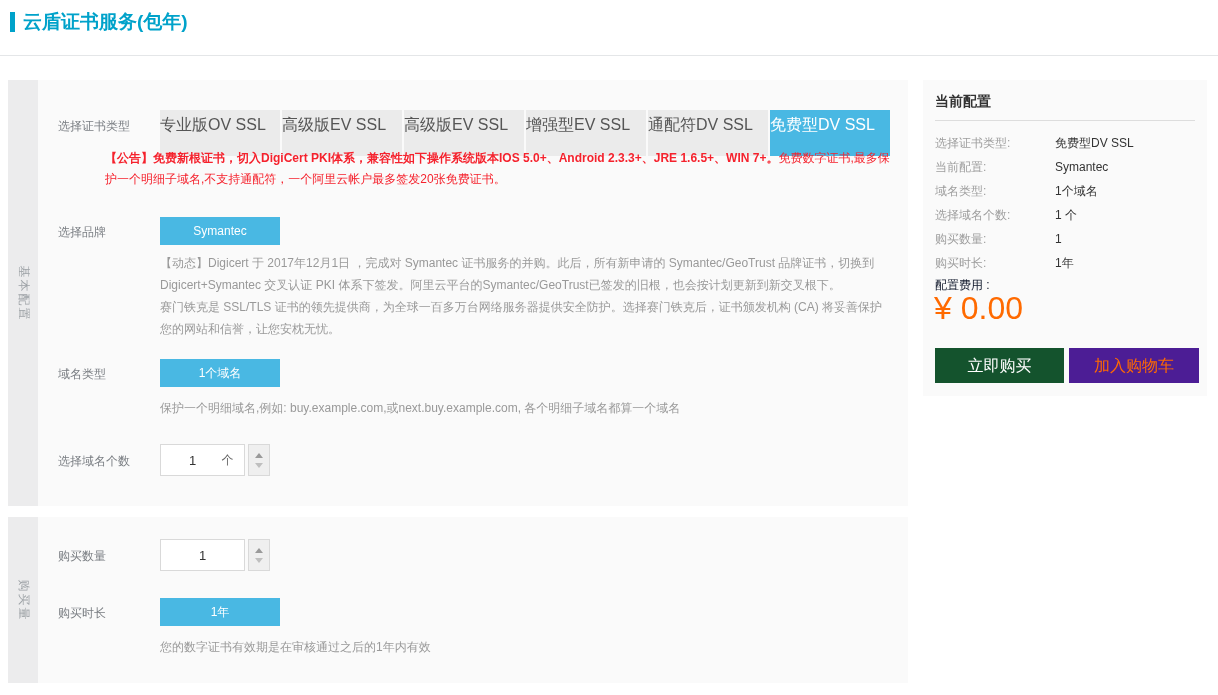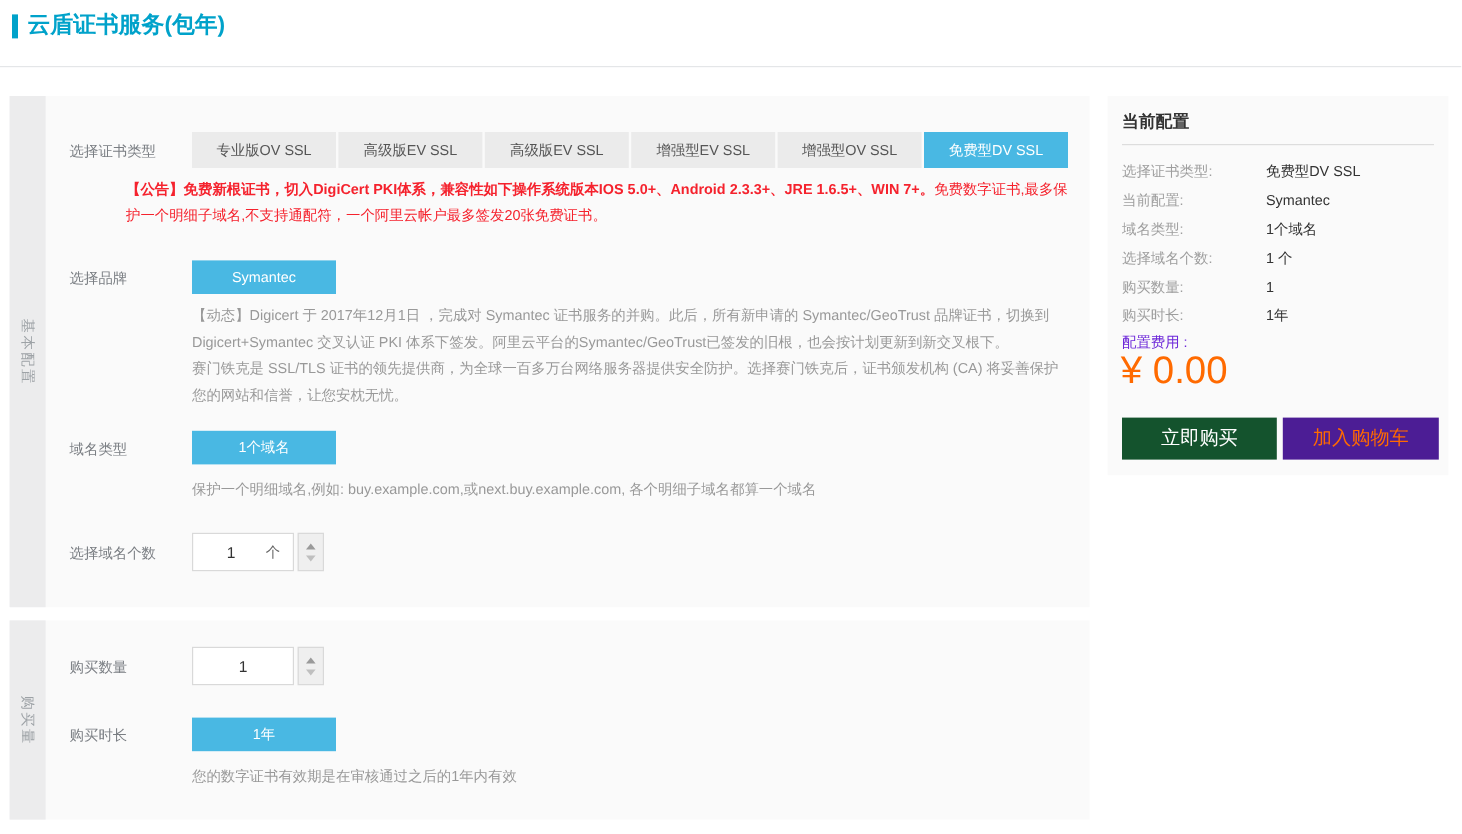--- a/index.html
+++ b/index.html
@@ -16,21 +16,21 @@
   .section { position:absolute; left:8px; width:900px; background:#fafafa; }
   .section-basic { top:80px; height:426px; }
   .section-purchase { top:517px; height:166px; }
   .side-strip { position:absolute; left:0; top:0; bottom:0; width:30px; background:#ececed; display:flex; align-items:center; justify-content:center; }
   .side-strip span { transform:rotate(90deg); white-space:nowrap; font-size:12px; letter-spacing:2px; color:#9da2a6; }
 
   .form-label { position:absolute; left:50px; font-size:12px; color:#7a7e83; }
 
   
   .tabs { position:absolute; left:152px; top:30px; display:flex; gap:2px; }
-  .tab { width:120px; height:30px; line-height:30px; text-align:center; font-size:12px; color:#555; background:#ebebeb; cursor:pointer; }
+  .tab { width:120px; height:46px; line-height:30px; text-align:left; font-size:16px; color:#555; background:#ebebeb; cursor:pointer; }
   .tab.active { background:#49b8e3; color:#fff; }
 
   .notice { position:absolute; left:97px; top:68px; width:790px; font-size:12px; line-height:21px; color:#f5222d; }
   .notice b { font-weight:bold; }
 
   .pill { position:absolute; left:152px; width:120px; height:28px; line-height:28px; text-align:center; font-size:12px; background:#49b8e3; color:#fff; cursor:pointer; }
 
   .desc { position:absolute; left:152px; top:172px; width:734px; font-size:12px; line-height:22px; color:#999; }
   .help-text { position:absolute; left:152px; font-size:12px; color:#999; }
 
@@ -44,21 +44,21 @@
   .arrow-down { width:0; height:0; border-left:4px solid transparent; border-right:4px solid transparent; border-top:5px solid #bfbfbf; }
 
   
   .summary { position:absolute; left:923px; top:80px; width:284px; height:316px; background:#fafafa; }
   .summary-title { position:absolute; left:12px; top:13px; font-size:14px; font-weight:600; color:#333; }
   .summary-divider { position:absolute; left:12px; top:40px; width:260px; height:1px; background:#ddd; }
   .summary-rows { position:absolute; left:12px; top:51px; }
   .summary-row { height:24px; line-height:24px; font-size:12px; }
   .summary-row .lbl { display:inline-block; width:120px; color:#9e9e9e; }
   .summary-row .val { color:#333; }
-  .fee-label { position:absolute; left:12px; top:197px; font-size:12px; color:#6d28d9; }
+  .fee-label { position:absolute; left:12px; top:197px; font-size:12px; color:#0f172a; }
   .price { position:absolute; left:11px; top:210px; font-size:32px; color:#ff6a00; }
   .btn { position:absolute; top:268px; height:35px; line-height:35px; text-align:center; font-size:16px; cursor:pointer; }
   .btn-buy { left:12px; width:129px; background:#14532d; color:#fff; }
   .btn-cart { left:146px; width:130px; background:#4c1d95; color:#ff6a00; }
 </style>
 </head>
 <body>
 
 <div id="canvas">
 
@@ -70,21 +70,21 @@
     <div class="side-strip">
       <span>基本配置</span>
     </div>
 
     <div class="form-label" style="top:38px;">选择证书类型</div>
     <div class="tabs">
       <div class="tab">专业版OV SSL</div>
       <div class="tab">高级版EV SSL</div>
       <div class="tab">高级版EV SSL</div>
       <div class="tab">增强型EV SSL</div>
-      <div class="tab">增强型OV SSL</div>
+      <div class="tab">通配符DV SSL</div>
       <div class="tab active">免费型DV SSL</div>
     </div>
     <div class="notice">
       <b>【公告】免费新根证书，切入DigiCert PKI体系，兼容性如下操作系统版本IOS 5.0+、Android 2.3.3+、JRE 1.6.5+、WIN 7+。</b><span>免费数字证书,最多保护一个明细子域名,不支持通配符，一个阿里云帐户最多签发20张免费证书。</span>
     </div>
 
     <div class="form-label" style="top:144px;">选择品牌</div>
     <div class="pill" style="top:137px;">Symantec</div>
     <div class="desc">
       <div>【动态】Digicert 于 2017年12月1日 ，完成对 Symantec 证书服务的并购。此后，所有新申请的 Symantec/GeoTrust 品牌证书，切换到 Digicert+Symantec 交叉认证 PKI 体系下签发。阿里云平台的Symantec/GeoTrust已签发的旧根，也会按计划更新到新交叉根下。</div>

